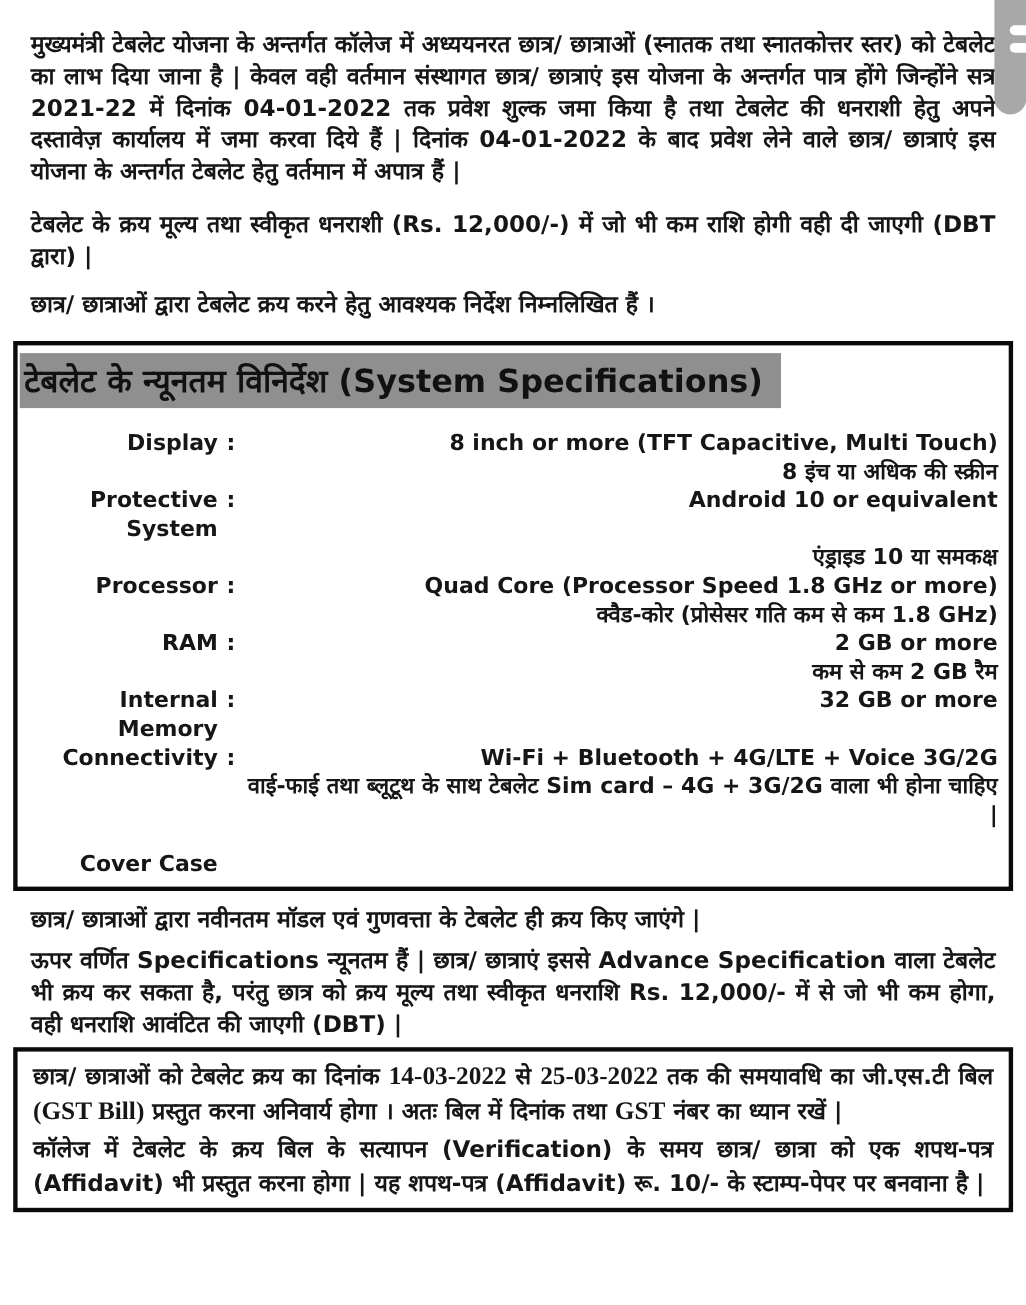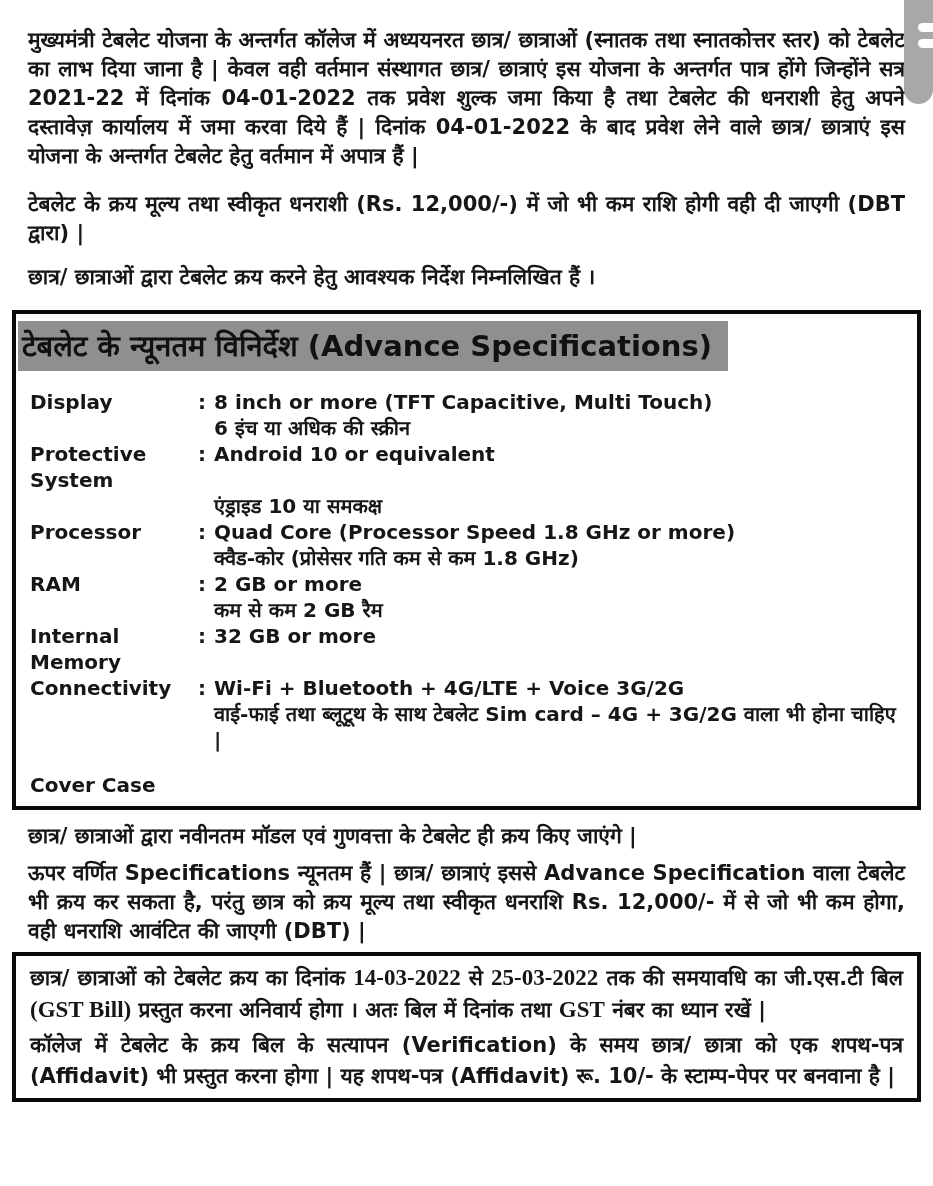--- a/index.html
+++ b/index.html
@@ -36,21 +36,21 @@
     display: inline-block;
     background: #8f8f8f;
     font-weight: 700;
     font-size: 29px;
     line-height: 50px;
     margin: 2px 0 0 2px;
     padding: 0 16px 0 4px;
     white-space: nowrap;
     color: #111111;
   }
-  .spec-rows { margin-top: 18px; padding: 0 10px 0 14px; }
+  .spec-rows { margin-top: 18px; padding: 0 10px 0 14px; text-align: right; }
   .spec-row {
     display: grid;
     grid-template-columns: 168px 16px 1fr;
     font-weight: 700;
     font-size: 20px;
     line-height: 26px;
   }
   .spec-label  { grid-column: 1; }
   .spec-colon  { grid-column: 2; }
   .spec-value-en { grid-column: 3; }
@@ -97,29 +97,29 @@
 </head>
 <body>
 
 <div class="page">
 
   <p class="body-para mb19">मुख्यमंत्री टेबलेट योजना के अन्तर्गत कॉलेज में अध्ययनरत छात्र/ छात्राओं (स्नातक तथा स्नातकोत्तर स्तर) को टेबलेट का लाभ दिया जाना है | केवल वही वर्तमान संस्थागत छात्र/ छात्राएं इस योजना के अन्तर्गत पात्र होंगे जिन्होंने सत्र 2021-22 में दिनांक 04-01-2022 तक प्रवेश शुल्क जमा किया है तथा टेबलेट की धनराशी हेतु अपने दस्तावेज़ कार्यालय में जमा करवा दिये हैं | दिनांक 04-01-2022 के बाद प्रवेश लेने वाले छात्र/ छात्राएं इस योजना के अन्तर्गत टेबलेट हेतु वर्तमान में अपात्र हैं |</p>
   <p class="body-para">टेबलेट के क्रय मूल्य तथा स्वीकृत धनराशी (Rs. 12,000/-) में जो भी कम राशि होगी वही दी जाएगी (DBT द्वारा) |</p>
   <p class="body-para mb5">छात्र/ छात्राओं द्वारा टेबलेट क्रय करने हेतु आवश्यक निर्देश निम्नलिखित हैं ।</p>
 
   <div class="spec-box">
-    <div class="spec-heading">टेबलेट के न्यूनतम विनिर्देश (Advance Specifications)</div>
+    <div class="spec-heading">टेबलेट के न्यूनतम विनिर्देश (System Specifications)</div>
 
     <div class="spec-rows">
 
       <div class="spec-row">
         <span class="spec-label">Display</span>
         <span class="spec-colon">:</span>
         <span class="spec-value-en">8 inch or more (TFT Capacitive, Multi Touch)</span>
-        <span class="spec-value-hi">6 इंच या अधिक की स्क्रीन</span>
+        <span class="spec-value-hi">8 इंच या अधिक की स्क्रीन</span>
       </div>
 
       <div class="spec-row">
         <span class="spec-label">Protective System</span>
         <span class="spec-colon">:</span>
         <span class="spec-value-en">Android 10 or equivalent</span>
         <span class="spec-value-hi">एंड्राइड 10 या समकक्ष</span>
       </div>
 
       <div class="spec-row">

